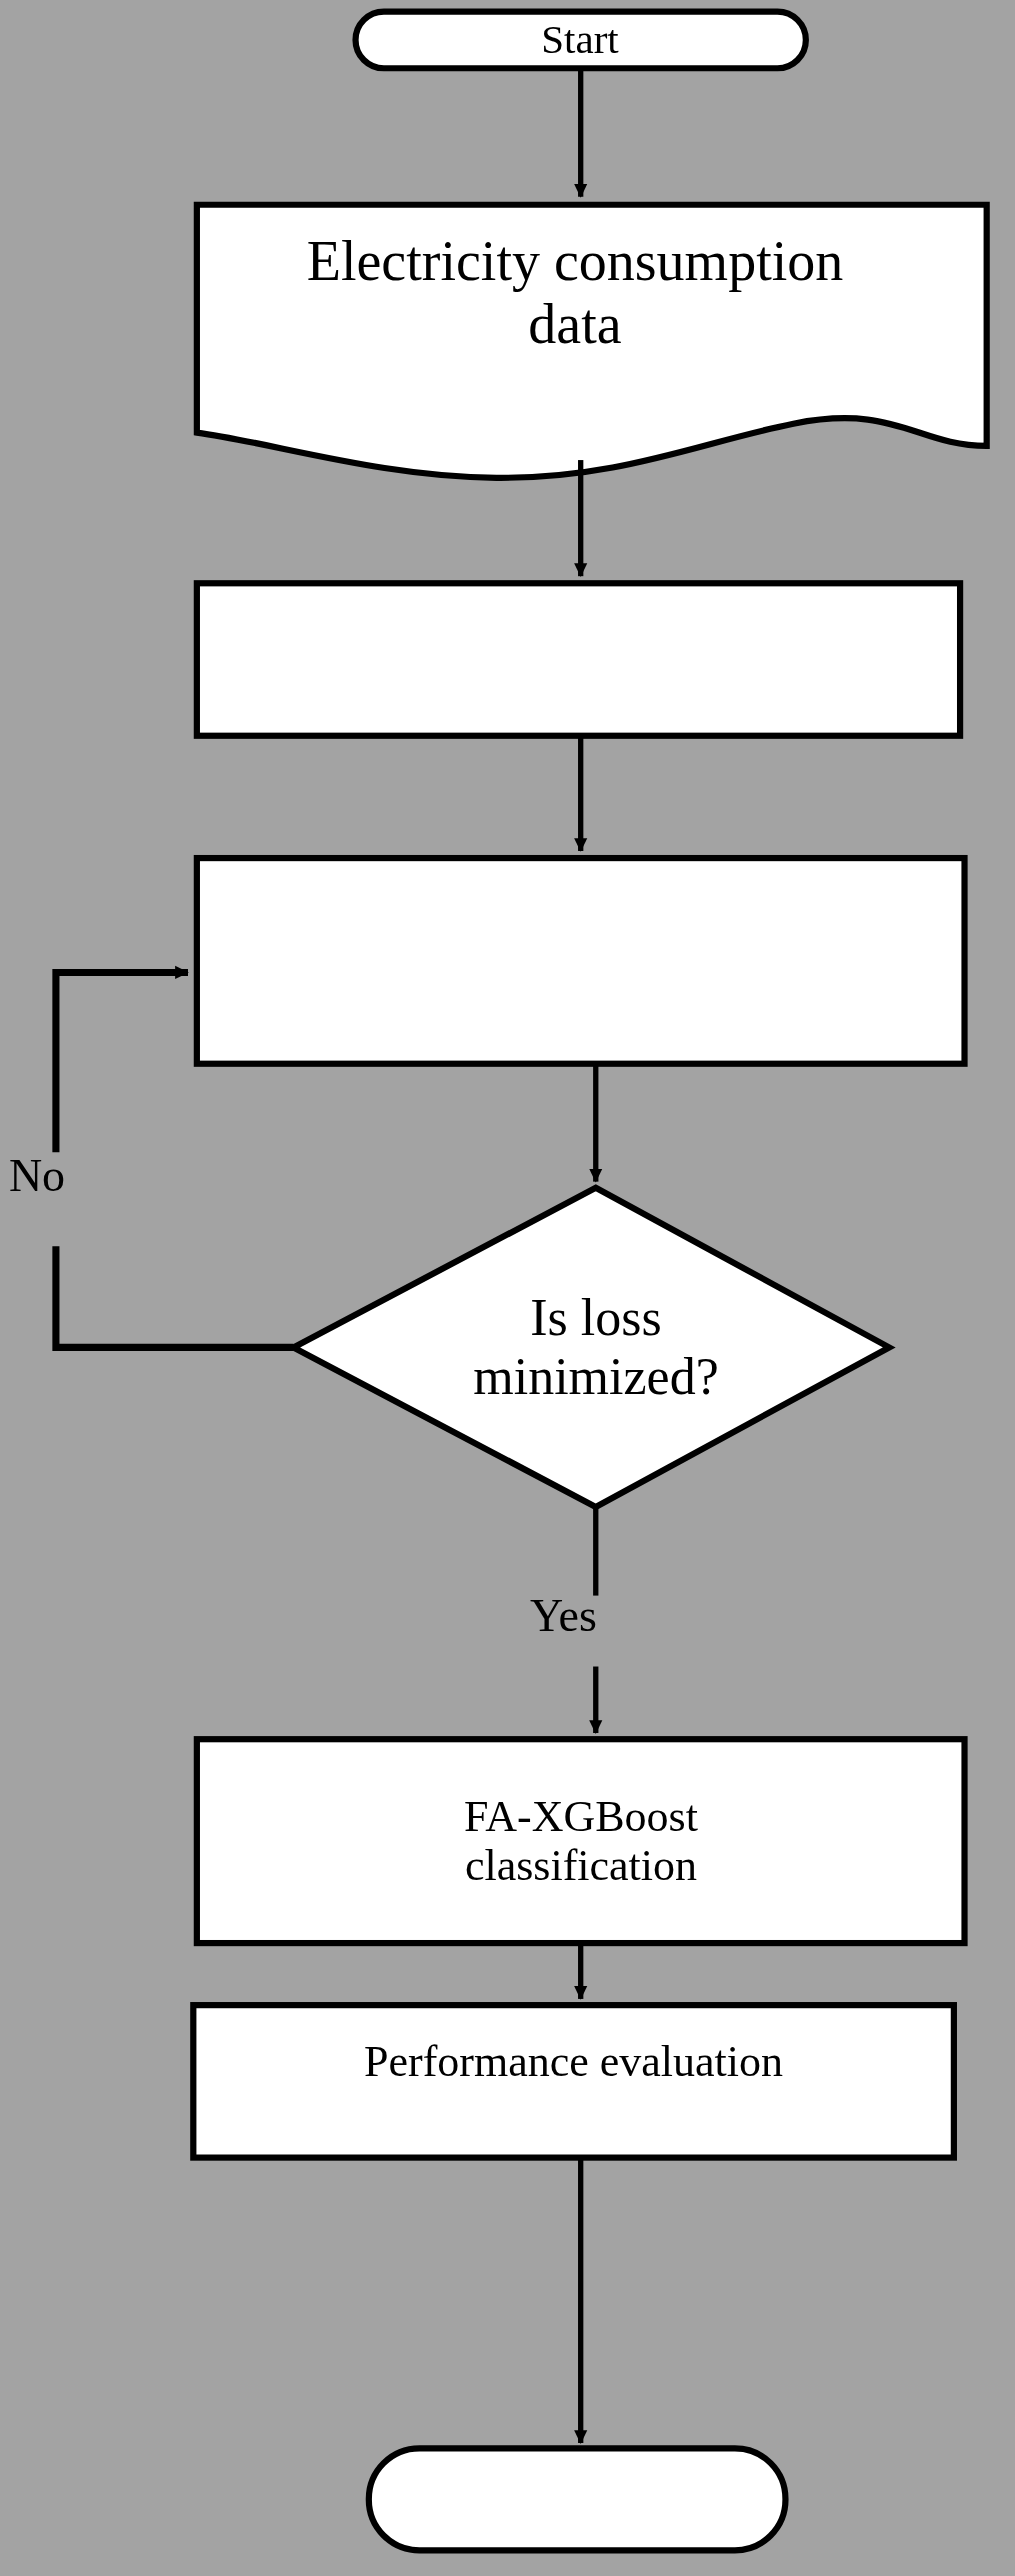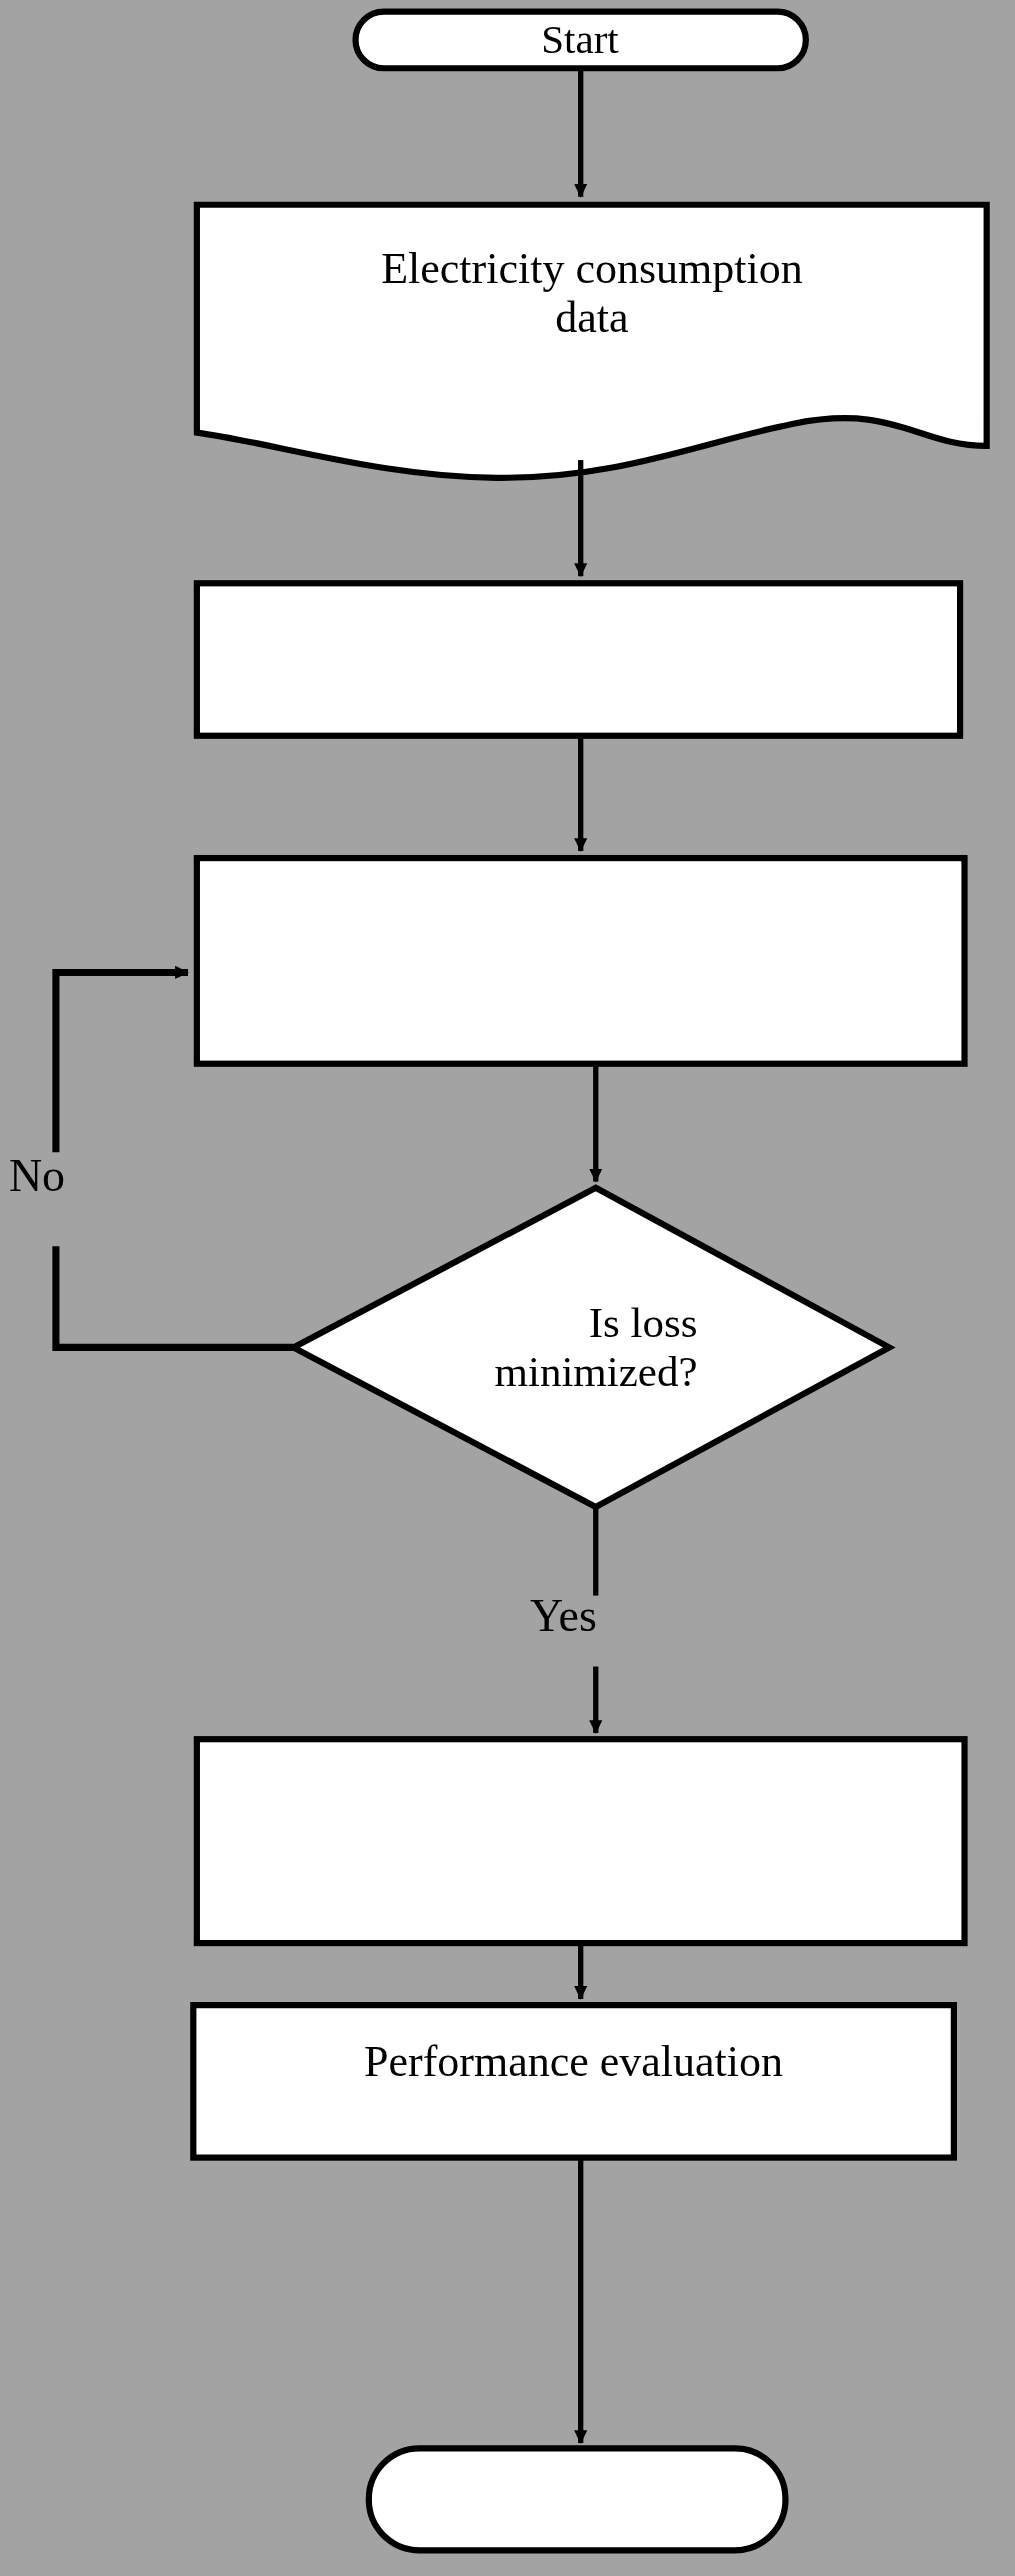--- a/index.html
+++ b/index.html
@@ -75,28 +75,30 @@
     <line x1="672" y1="1700" x2="672" y2="1800" stroke="#000000" stroke-width="6"></line>
     <line x1="672" y1="1880" x2="672" y2="1955" stroke="#000000" stroke-width="6" marker-end="url(#arrowbig)"></line>
 
     <line x1="655" y1="2192" x2="655" y2="2255" stroke="#000000" stroke-width="6" marker-end="url(#arrowbig)"></line>
 
     <line x1="655" y1="2434" x2="655" y2="2756" stroke="#000000" stroke-width="6" marker-end="url(#arrowbig)"></line>
   </svg>
 
   <div class="node-label" style="left:355px;top:11.5px;width:450px;height:57px;font-size:41px;">Start</div>
 
-  <div class="node-label" style="left:197px;top:213px;width:790px;height:160px;font-size:44px;">Electricity consumption
+  <div class="node-label" style="left:180px;top:213px;width:790px;height:160px;font-size:56px;">Electricity consumption
 data</div>
 
 
 
-  <div class="node-label" style="left:337px;top:1259px;width:518px;height:177px;font-size:43px;text-align:right;">Is loss
+  <div class="node-label" style="left:337px;top:1259px;width:518px;height:177px;font-size:52px;">Is loss
 minimized?</div>
 
+  <div class="node-label" style="left:197px;top:1739px;width:768px;height:204px;font-size:44px;">FA-XGBoost
+classification</div>
 
   <div class="node-label" style="left:193px;top:1986px;width:761px;height:152px;font-size:44px;">Performance evaluation</div>
 
 
   <div class="edge-label" style="left:8.9px;top:1149px;font-size:46px;">No</div>
 
   <div class="edge-label" style="left:530px;top:1589px;font-size:46px;">Yes</div>
 
 </div>
 

